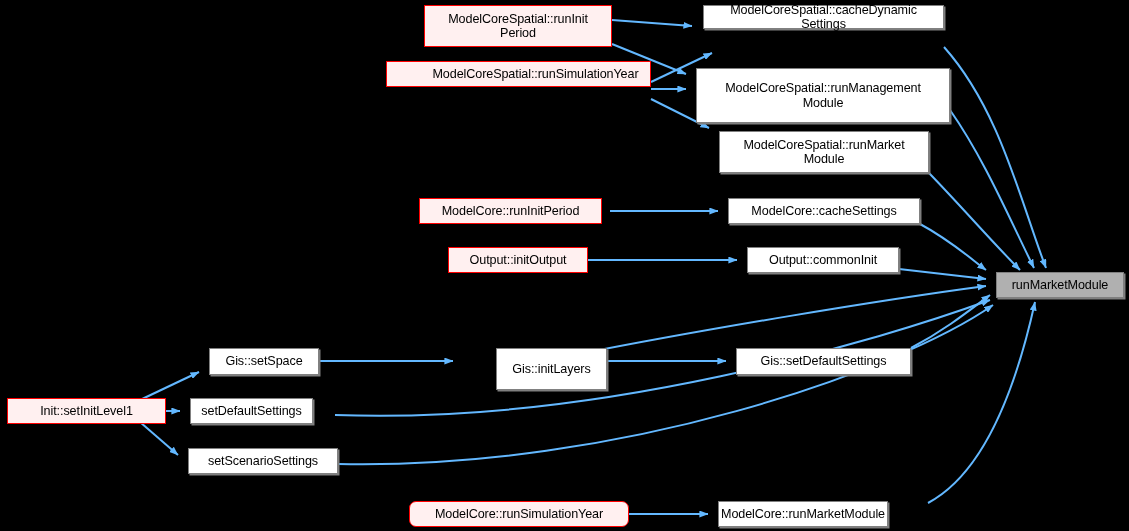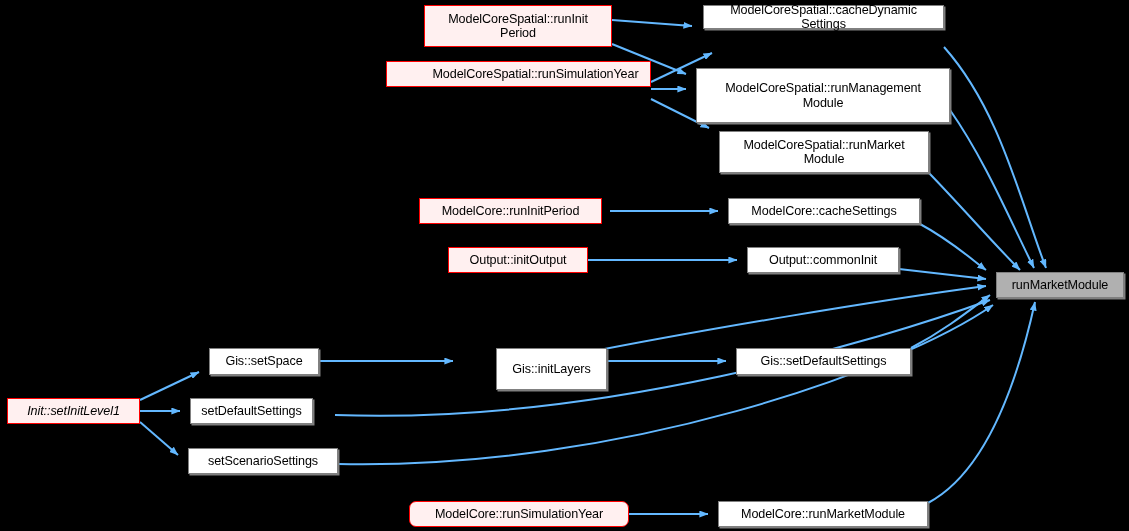--- a/index.html
+++ b/index.html
@@ -98,19 +98,19 @@
       <div class="node" style="left: 719px; top: 131px; width: 210px; height: 42px;">ModelCoreSpatial::runMarket
 Module</div>
       <div class="node caller" style="left: 419px; top: 198px; width: 183px; height: 26px;">ModelCore::runInitPeriod</div>
       <div class="node" style="left: 728px; top: 198px; width: 192px; height: 26px;">ModelCore::cacheSettings</div>
       <div class="node caller" style="left: 448px; top: 247px; width: 140px; height: 26px;">Output::initOutput</div>
       <div class="node" style="left: 747px; top: 247px; width: 152px; height: 26px;">Output::commonInit</div>
       <div class="node target" style="left: 996px; top: 272px; width: 128px; height: 26px;">runMarketModule</div>
       <div class="node" style="left: 209px; top: 348px; width: 110px; height: 27px;">Gis::setSpace</div>
       <div class="node" style="left: 463px; top: 348px; width: 111px; height: 42px; margin-left: 33px;">Gis::initLayers</div>
       <div class="node" style="left: 736px; top: 348px; width: 175px; height: 27px;">Gis::setDefaultSettings</div>
-      <div class="node caller" style="left: 7px; top: 398px; width: 133px; height: 26px; font-style: italic;">Init::setInitLevel1</div>
+      <div class="node caller" style="left: 7px; top: 398px; width: 159px; height: 26px;">Init::setInitLevel1</div>
       <div class="node" style="left: 190px; top: 398px; width: 123px; height: 26px; text-align: right;">setDefaultSettings</div>
       <div class="node" style="left: 188px; top: 448px; width: 150px; height: 26px;">setScenarioSettings</div>
       <div class="node caller" style="left: 409px; top: 501px; width: 220px; height: 26px; border-radius: 7px;">ModelCore::runSimulationYear</div>
-      <div class="node" style="left: 718px; top: 501px; width: 210px; height: 26px;">ModelCore::runMarketModule</div>
+      <div class="node" style="left: 718px; top: 501px; width: 170px; height: 26px;">ModelCore::runMarketModule</div>
     </div>
 </div>
 
 </body></html>

